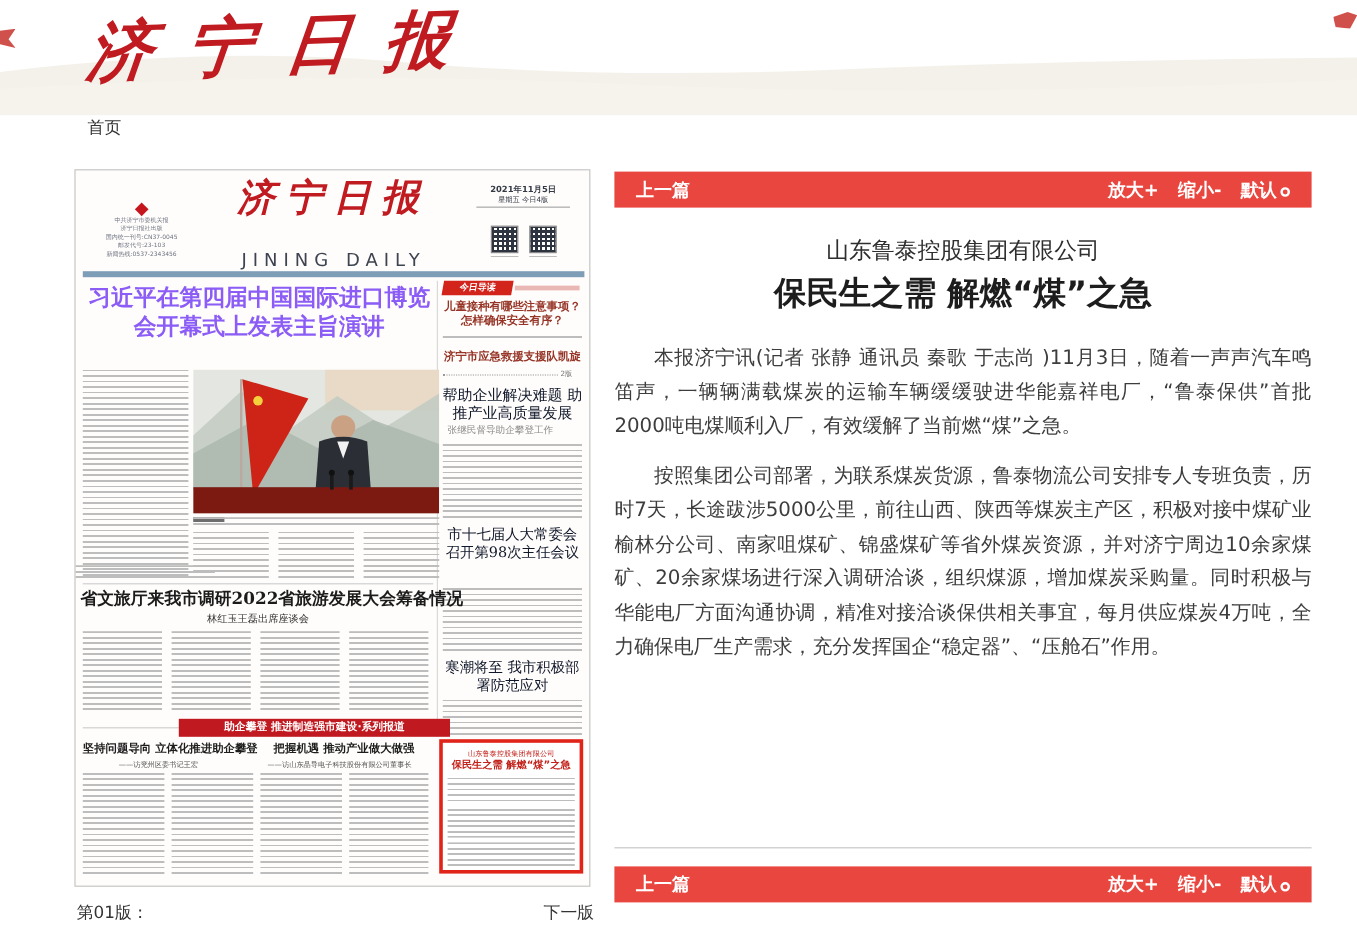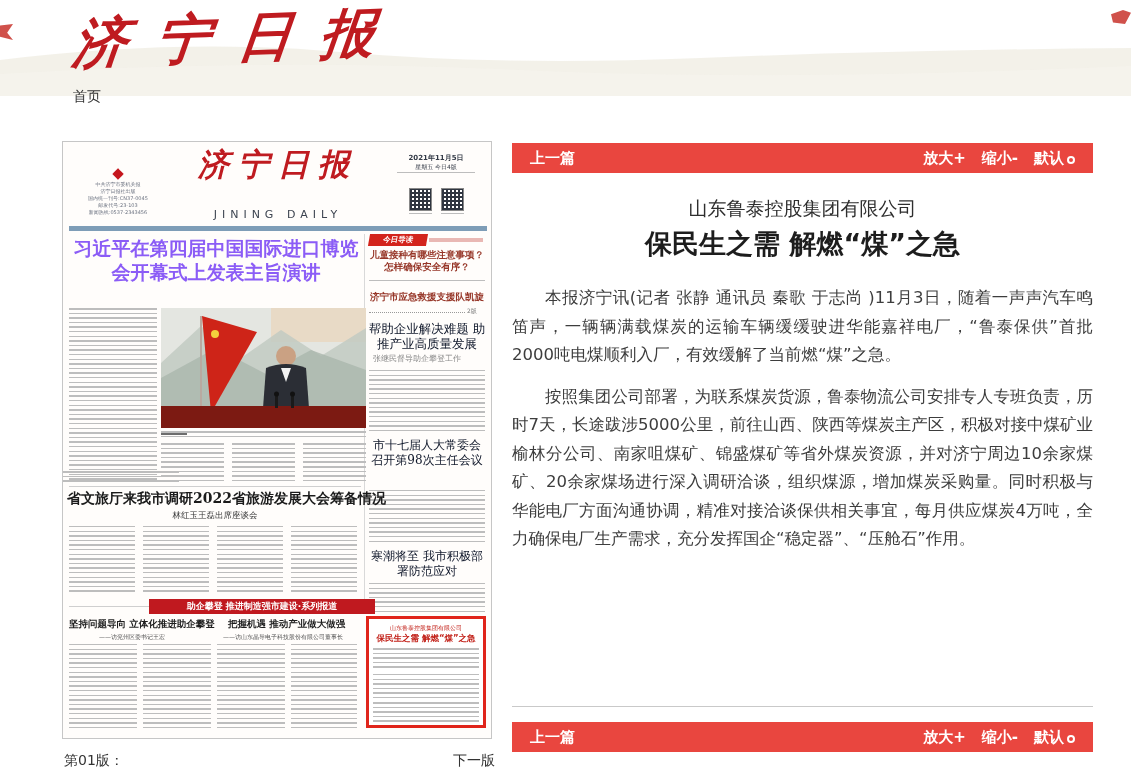--- a/index.html
+++ b/index.html
@@ -11,35 +11,35 @@
   #banner svg { position:absolute; left:0; top:0; }
   .brand-logo { font-family:"DejaVu Serif","Liberation Serif",serif; font-style:italic;
     font-weight:bold; color:#bf1b20; }
   #site-brand { position:absolute; left:74px; top:2px; font-size:54px; letter-spacing:28px;
     transform:skewX(-8deg) rotate(-2deg); white-space:nowrap; }
   .corner-mark { position:absolute; background:#c8332b; opacity:.85; }
   #corner-left { left:0; top:24px; width:13px; height:16px;
     clip-path:polygon(0 10%,100% 0,55% 55%,100% 100%,0 80%); }
   #corner-right { right:0; top:10px; width:20px; height:14px;
     clip-path:polygon(0 30%,60% 0,100% 20%,70% 100%,10% 90%); }
-  #home-link { position:absolute; left:73px; top:88px; font-size:14px; color:#333; cursor:pointer; }
+  #home-link { position:absolute; left:73px; top:98px; font-size:14px; color:#333; cursor:pointer; }
 
   
   #paper { position:absolute; left:62px; top:141px; width:430px; height:598px;
     background:#fffdfb; border:1px solid #c6c6c6; cursor:pointer; }
   #paper * { position:absolute; }
   .micro { background-image:repeating-linear-gradient(180deg,#bdbdbd 0 1.5px,transparent 1.5px 4.6px); }
 
   #p-agency { left:10px; top:24px; width:90px; text-align:center; }
   #p-agency .dia { position:static; display:block; color:#c5161d; font-size:15px; line-height:15px; }
   #p-agency .ln { position:static; display:block; font-size:5px; line-height:7px; color:#6b7280;
     white-space:nowrap; overflow:hidden; }
   #p-brand { left:112px; top:2px; width:206px; text-align:center; font-size:31px;
     letter-spacing:9px; white-space:nowrap; }
-  #p-brand-en { left:112px; top:66px; width:206px; text-align:center; font-size:11px;
+  #p-brand-en { left:112px; top:66px; width:206px; text-align:center; font-size:15px;
     letter-spacing:5px; color:#3d4450; }
   #p-date { right:6px; top:12px; width:98px; text-align:center; color:#333a46; }
   #p-date .d1 { position:static; display:block; font-size:7px; font-weight:bold; line-height:9px; }
   #p-date .d2 { position:static; display:block; font-size:6px; line-height:8px; }
   #p-date .d3 { position:static; display:block; height:4px; margin:1px 10px 2px; }
   .qr { width:23px; height:23px; top:46px; border:1px solid #888;
     background-image:repeating-linear-gradient(90deg,#2f3540 0 2px,transparent 2px 4px),
                      repeating-linear-gradient(0deg,#2f3540 0 2px,#fff 2px 4px); }
   #qr1 { left:346px; } #qr2 { left:378px; }
   .qr-cap { top:71px; width:23px; height:3px; }
@@ -68,21 +68,21 @@
     font-family:"DejaVu Serif","Liberation Serif",serif; }
   .bh-sub { top:491px; font-size:6px; color:#555; white-space:nowrap; }
   .mc4b { top:502px; width:68px; height:86px; }
 
   
   #digest-badge { left:306px; top:92px; width:58px; height:12px; background:#d3241c; color:#fff;
     font-size:7.5px; font-weight:bold; text-align:center; line-height:12px;
     transform:skewX(-10deg); }
   #digest-badge-tail { left:366px; top:96px; width:54px; height:4px; background:#e9b8b4; }
   .digest-t { left:304px; width:120px; text-align:center; font-weight:bold; color:#963527;
-    font-size:9.5px; line-height:12px; font-family:Liberation Mono, monospace; }
+    font-size:9.5px; line-height:12px; font-family:Liberation Sans, sans-serif; }
   #digest-sub1 { left:306px; top:138px; width:116px; height:5px; }
   #dotline { left:306px; top:170px; width:96px; border-top:1px dotted #999; }
   #page-ref { left:404px; top:165px; font-size:6px; color:#777; }
   .ra-t { left:304px; width:120px; text-align:center; font-weight:normal; color:#0f172a;
     line-height:15px; font-family:"DejaVu Serif","Liberation Serif",serif; }
   .ra-sub { left:296px; width:116px; text-align:center; color:#8a8a8a; }
   #ra1-sub { top:211px; font-size:8px; }
   #ra2-sub { top:329px; width:116px; height:12px; }
   .rc-micro { left:306px; width:116px; }
 

